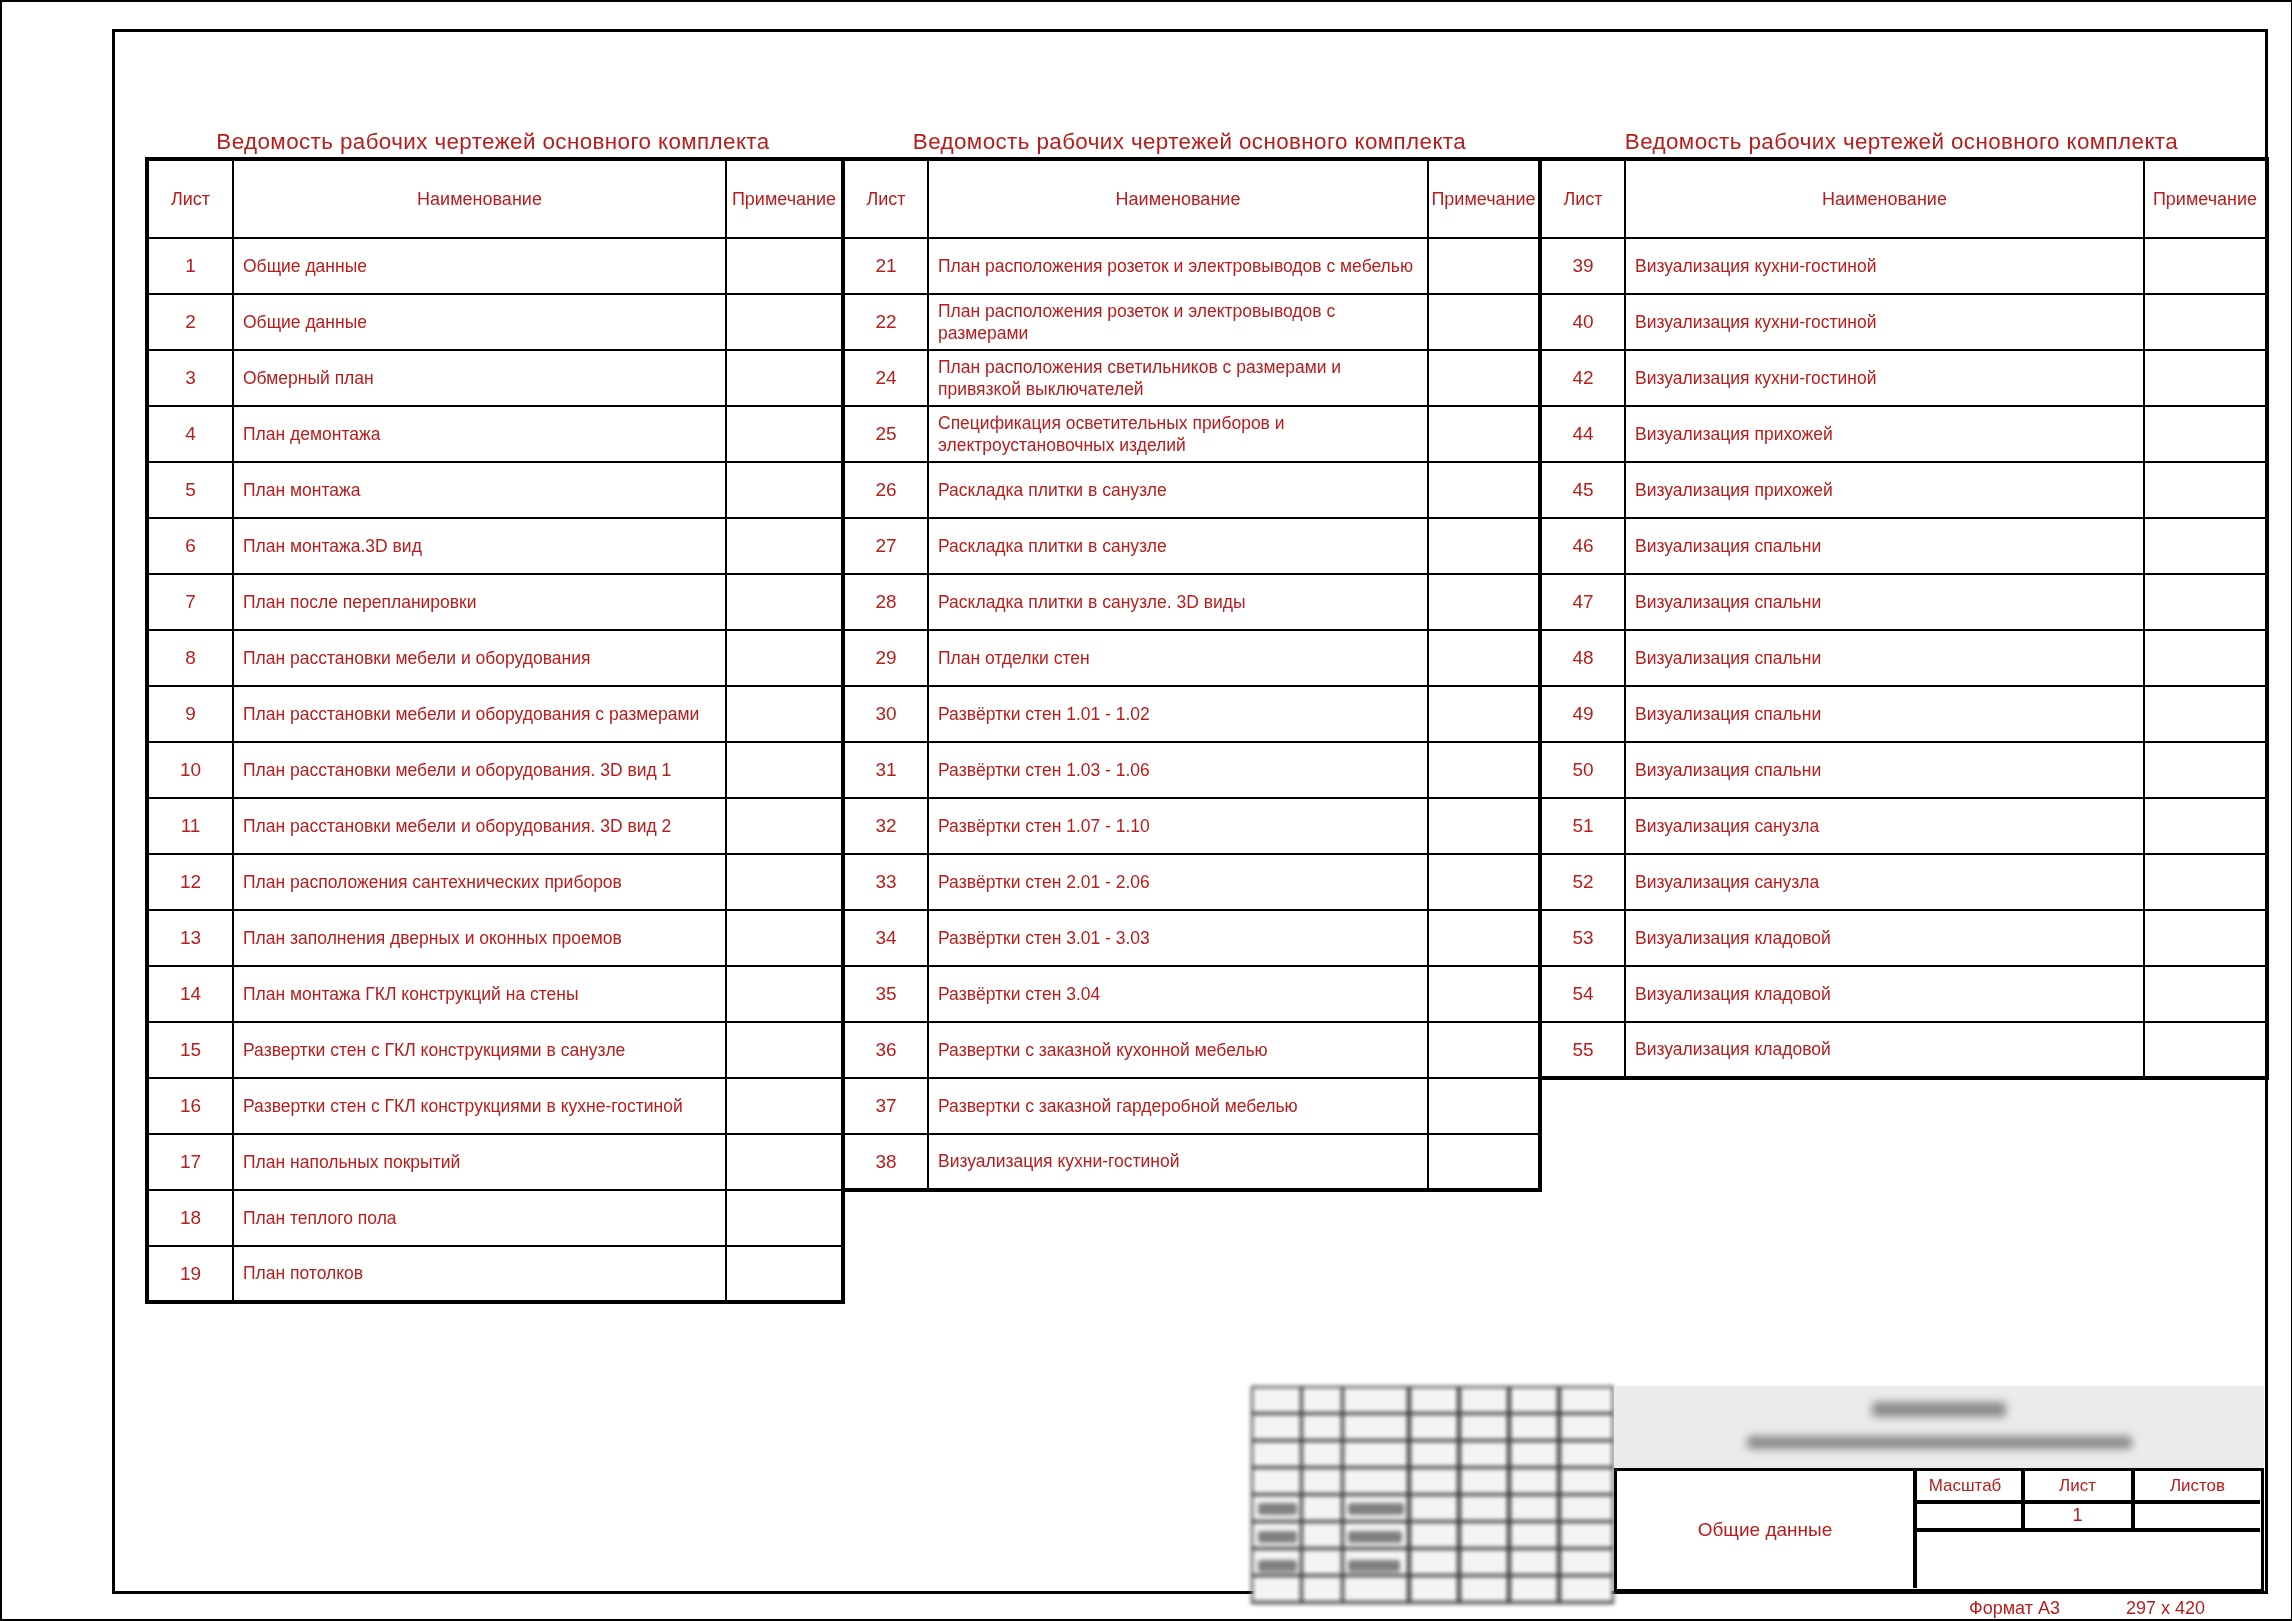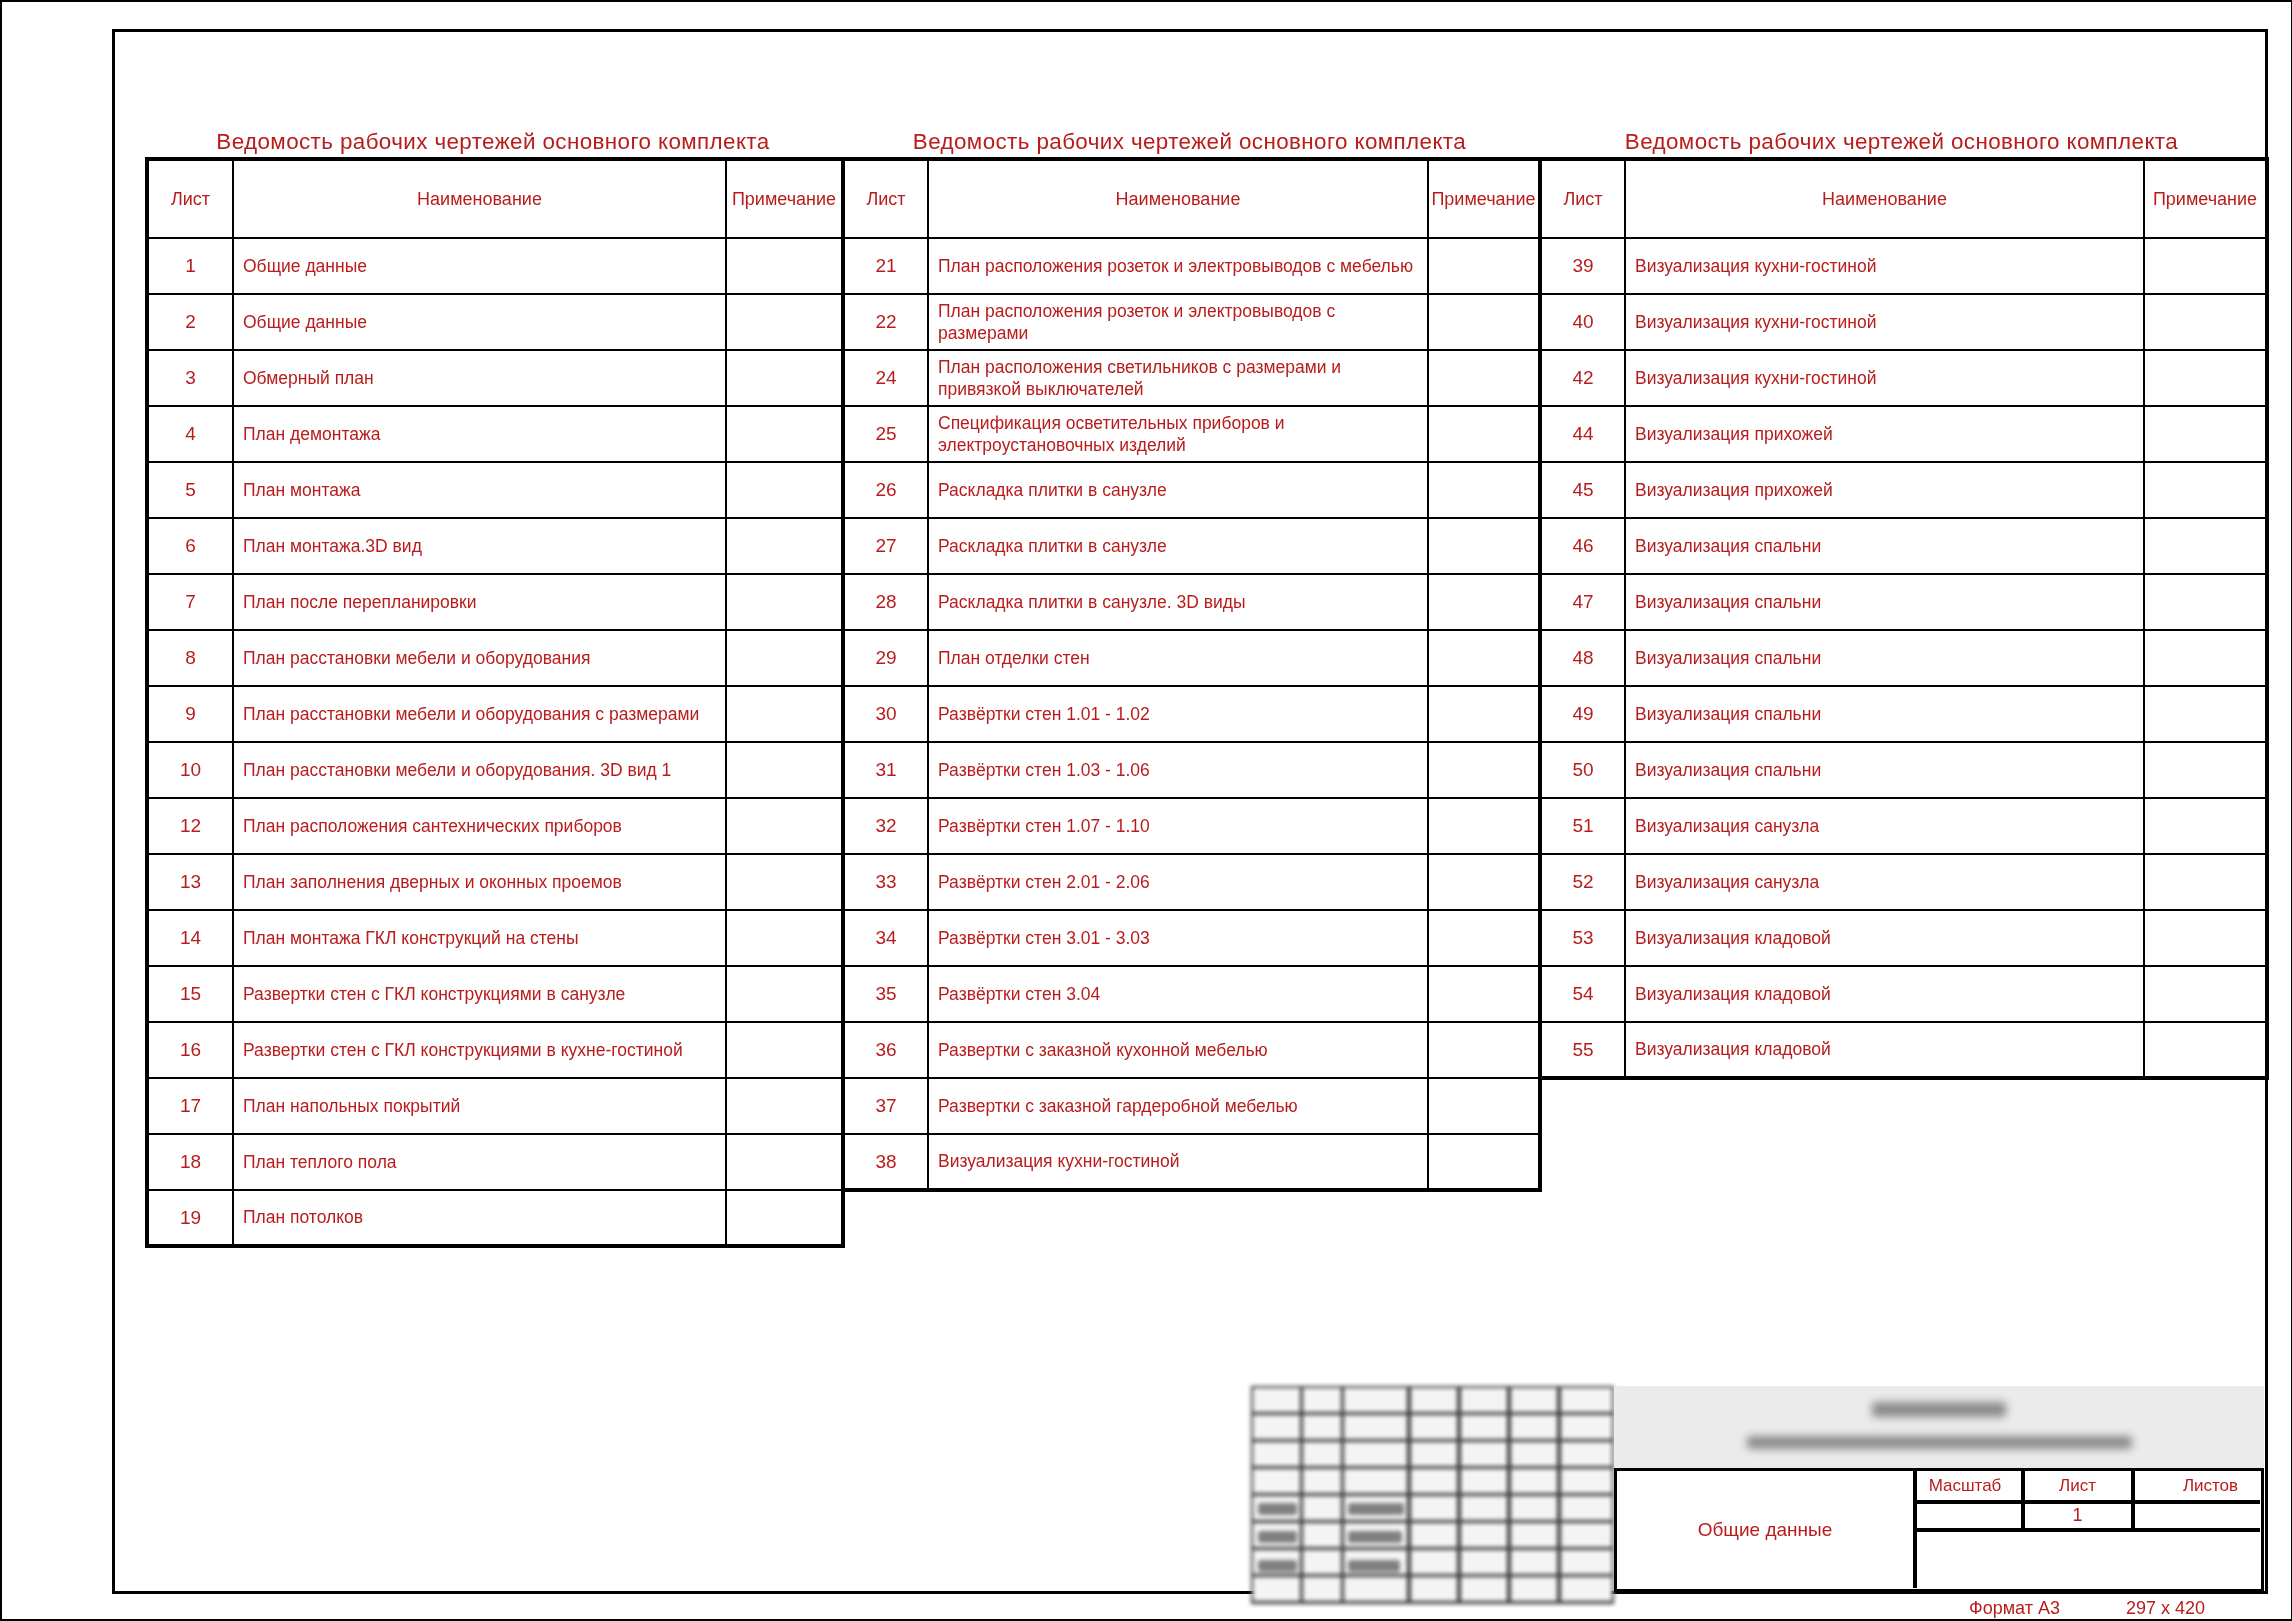--- a/index.html
+++ b/index.html
@@ -130,20 +130,25 @@
           <td class="cell-sheet">9</td>
           <td class="cell-name">План расстановки мебели и оборудования с размерами</td>
           <td class="cell-note"></td>
         </tr>
         <tr>
           <td class="cell-sheet">10</td>
           <td class="cell-name">План расстановки мебели и оборудования. 3D вид 1</td>
           <td class="cell-note"></td>
         </tr>
         <tr>
+          <td class="cell-sheet">11</td>
+          <td class="cell-name">План расстановки мебели и оборудования. 3D вид 2</td>
+          <td class="cell-note"></td>
+        </tr>
+        <tr>
           <td class="cell-sheet">12</td>
           <td class="cell-name">План расположения сантехнических приборов</td>
           <td class="cell-note"></td>
         </tr>
         <tr>
           <td class="cell-sheet">13</td>
           <td class="cell-name">План заполнения дверных и оконных проемов</td>
           <td class="cell-note"></td>
         </tr>
         <tr>
@@ -391,21 +396,21 @@
     <div class="doc-name">Общие данные</div>
 
     <div class="tb-line" style="left:296px;top:0;width:3.6px;height:117px;"></div>
     <div class="tb-line" style="left:404px;top:0;width:3.6px;height:57px;"></div>
     <div class="tb-line" style="left:514px;top:0;width:3.6px;height:57px;"></div>
     <div class="tb-line" style="left:296px;top:29px;width:347px;height:3.6px;"></div>
     <div class="tb-line" style="left:296px;top:57px;width:347px;height:3.6px;"></div>
 
     <div class="tb-label" style="left:300px;top:4.5px;width:96px;">Масштаб</div>
     <div class="tb-label" style="left:407px;top:4.5px;width:107px;">Лист</div>
-    <div class="tb-label" style="left:518px;top:4.5px;width:125px;margin-left:13px;">Листов</div>
+    <div class="tb-label" style="left:518px;top:4.5px;width:125px;">Листов</div>
     <div class="tb-label" style="left:300px;top:34px;width:104px;"></div>
     <div class="tb-label" style="left:407px;top:34px;width:107px;font-size:18px;">1</div>
     <div class="tb-label" style="left:518px;top:34px;width:125px;"></div>
   </div>
 
   <div class="fmt" style="left:1967px;">Формат А3</div>
   <div class="fmt" style="left:2124px;">297 x 420</div>
 </div>
 
 

